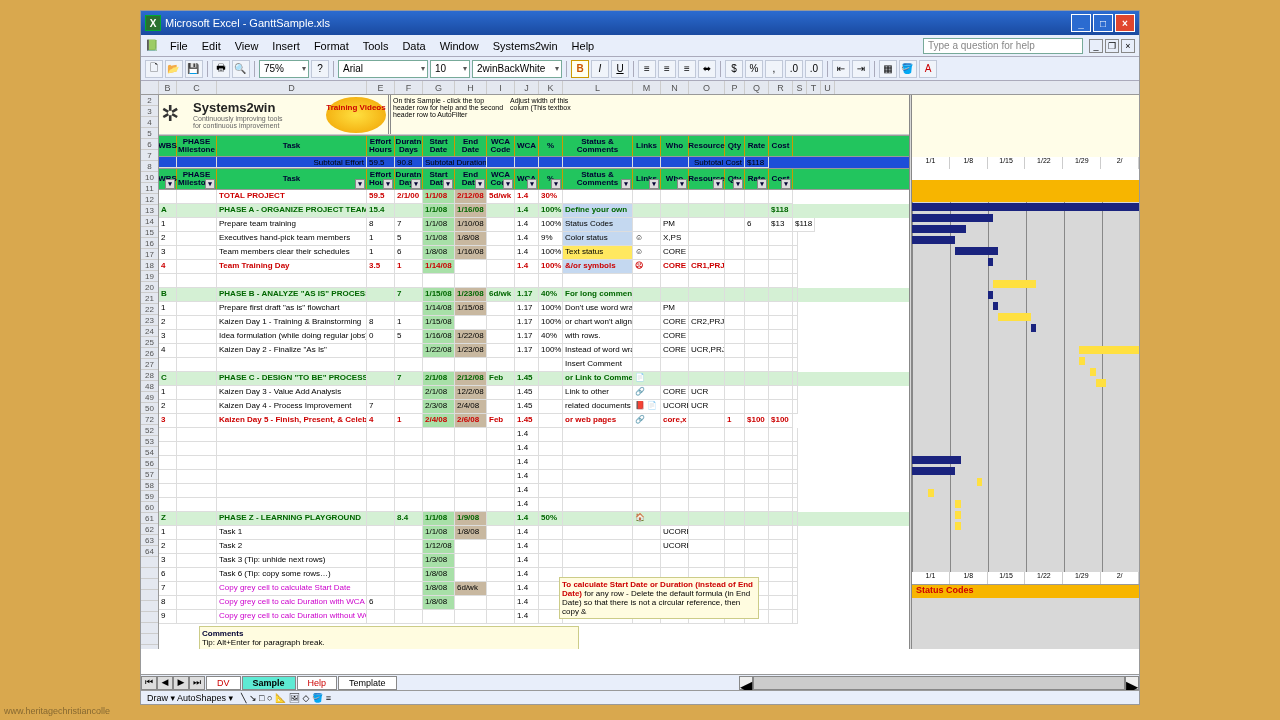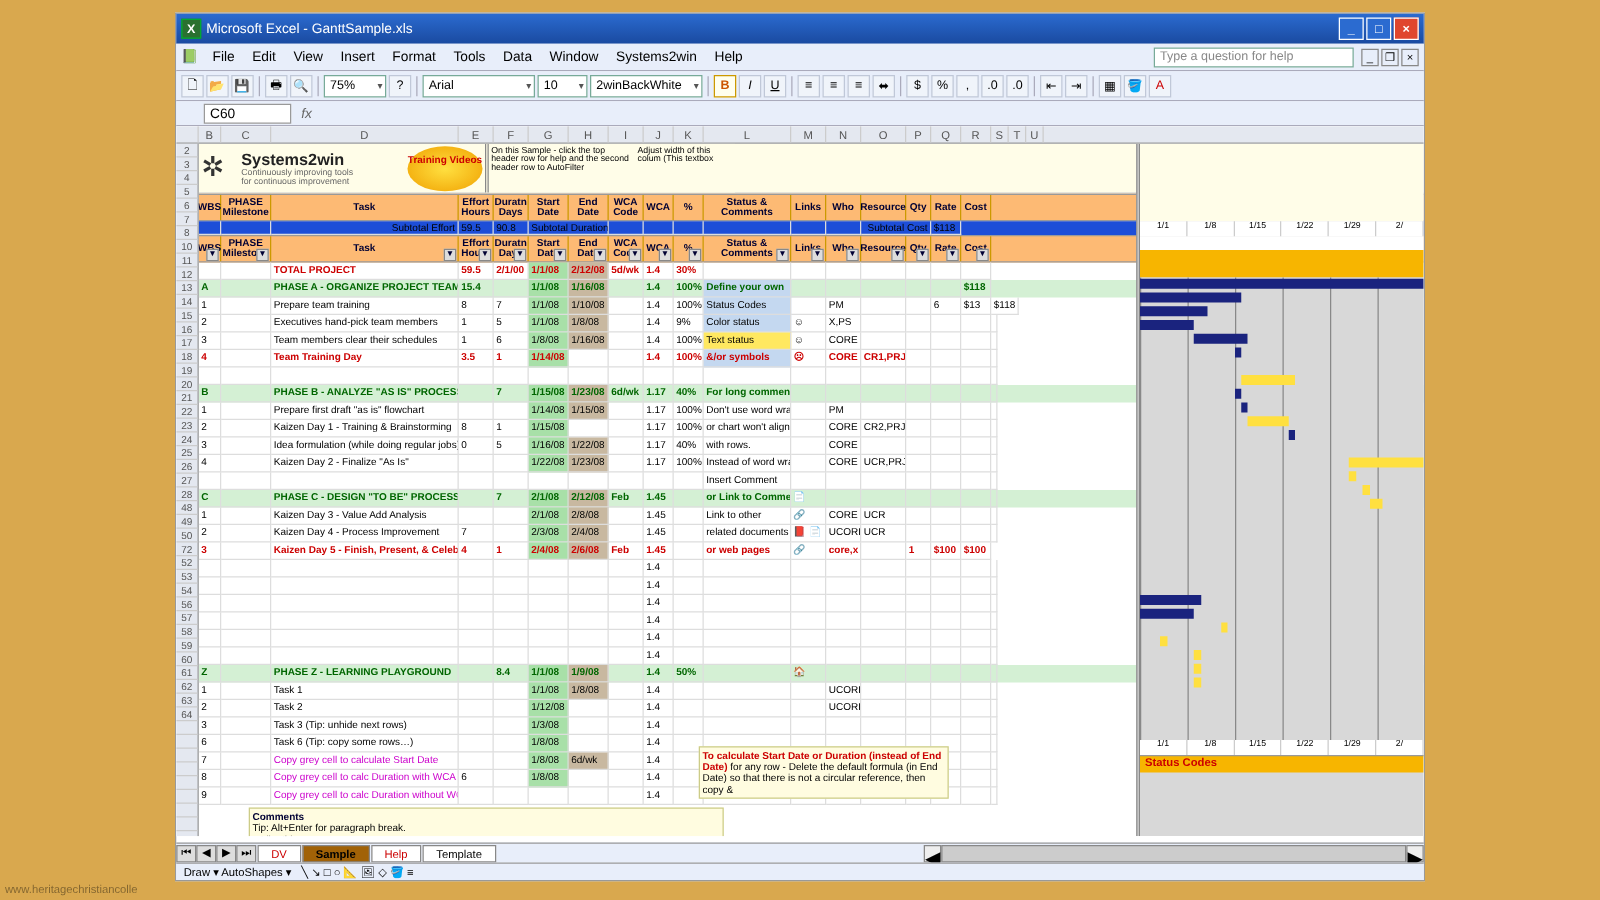--- a/index.html
+++ b/index.html
@@ -34,21 +34,21 @@
 .logo{width:165px;display:flex;align-items:center;padding:2px;font-size:9px}
 .logo .lgicon{width:28px;height:28px;margin-right:4px;color:#333;font-size:22px}
 .logo .lgtxt b{font-size:13px;color:#222}
 .logo .lgtxt span{font-size:7px;color:#666;display:block;line-height:7px}
 .gtitle{flex:1;text-align:center;font-size:16px;font-weight:bold;color:#003a8c;padding-top:2px}
 .gtitle .red{color:#c00}
 .gtitle .sub{font-size:8px;color:#777;font-weight:normal}
 .starburst{width:60px;height:36px;background:radial-gradient(#ffe040,#f0a000);border-radius:50%;font-size:8px;font-weight:bold;color:#c00;text-align:center;padding-top:6px;margin:2px}
 .infobox{width:120px;font-size:7px;padding:2px;border-left:3px double #888;background:#fffde8}
 .adjbox{width:80px;font-size:7px;padding:2px;background:#fffde8}
-.yellowhdr{display:flex;height:22px;background:#fdba74;border-top:1px solid #999;border-bottom:1px solid #999;font-size:8px}
+.yellowhdr{display:flex;height:22px;background:#22c55e;border-top:1px solid #999;border-bottom:1px solid #999;font-size:8px}
 .yellowhdr>div{border-right:1px solid #c90;padding:1px 2px;font-weight:bold;color:#003;text-align:center;flex-shrink:0;display:flex;align-items:center;justify-content:center;line-height:8px}
 .yellowhdr .filt{position:relative}
 .yellowhdr .filt::after{content:"▾";position:absolute;bottom:0;right:1px;font-size:7px;background:#ddd;border:1px solid #888;width:8px;height:8px;line-height:7px}
 .subrow{display:flex;height:11px;font-size:8px;background:#1d4ed8}
 .subrow>div{border-right:1px solid #ddd;border-bottom:1px solid #ddd;padding:0 2px;flex-shrink:0;line-height:11px;overflow:hidden;white-space:nowrap}
 .datarow{display:flex;height:14px;font-size:8px}
 .datarow>div{border-right:1px solid #ddd;border-bottom:1px solid #ddd;padding:0 2px;flex-shrink:0;line-height:11px;overflow:hidden;white-space:nowrap}
 .phase{background:#d4f0d4;font-weight:bold;color:#060}
 .totalproj{color:#c00;font-weight:bold}
 .redtxt{color:#c00;font-weight:bold}
@@ -62,21 +62,21 @@
 .statcodes{height:14px;background:#f7b500;font-size:9px;font-weight:bold;color:#c00;padding:0 4px;border-top:1px solid #999}
 .comments{background:#fffce0;border:1px solid #cc8;font-size:8px;padding:2px;margin-top:2px}
 .comments b{color:#003}
 .calcnote{background:#fffce0;border:1px solid #cc8;font-size:8px;padding:2px;position:absolute;left:400px;bottom:30px;width:200px}
 .calcnote .r{color:#c00;font-weight:bold}
 .tabs{position:absolute;bottom:14px;left:0;right:0;height:16px;background:#e8eefa;display:flex;align-items:center;font-size:9px;border-top:1px solid #999}
 .tabs .nav{display:flex}
 .tabs .nav div{width:16px;height:14px;border:1px solid #888;text-align:center;font-size:9px;background:#ddd}
 .tabs .tab{padding:1px 10px;border:1px solid #888;background:#fff;margin-left:1px}
 .tabs .tab.red{color:#c00}
-.tabs .tab.active{background:#a16207;font-weight:bold}
+.tabs .tab.active{background:#5eead4;font-weight:bold}
 .statusbar{position:absolute;bottom:0;left:0;right:0;height:14px;background:#e8eefa;border-top:1px solid #999;font-size:9px;padding:0 6px;display:flex;align-items:center}
 .scroll-h{position:absolute;bottom:14px;right:0;width:400px;height:14px;background:#ddd;display:flex}
 .scroll-h div{border:1px solid #888;background:#eee;width:14px}
 .watermark{position:absolute;left:4px;bottom:4px;font-size:9px;color:rgba(0,0,0,0.4)}
 </style>
 </head>
 <body>
 
 <div class="frame">
   <div class="titlebar">
@@ -131,24 +131,20 @@
     <div class="tbtn">.0</div>
     <div class="tsep"></div>
     <div class="tbtn">⇤</div>
     <div class="tbtn">⇥</div>
     <div class="tsep"></div>
     <div class="tbtn">▦</div>
     <div class="tbtn">🪣</div>
     <div class="tbtn" style="color:#c00">A</div>
   </div>
 
-  <div class="namebox">
-    <div class="nb">C60</div>
-    <span class="fx">fx</span>
-  </div>
 
   <div class="sheet">
     <div class="colhdr">
       <div style="width:18px"></div>
       <div style="width:18px">B</div>
         <div style="width:40px">C</div>
         <div style="width:150px">D</div>
       <div style="width:28px">E</div>
         <div style="width:28px">F</div>
         <div style="width:32px">G</div>
@@ -570,21 +566,21 @@
             <div style="width:24px;"></div>
             <div style="width:undefinedpx;"></div>
           </div>
           <div class="datarow ">
             <div style="width:18px;">1</div>
             <div style="width:40px;"></div>
             <div style="width:150px;">Kaizen Day 3 - Value Add Analysis</div>
             <div style="width:28px;"></div>
             <div style="width:28px;"></div>
             <div style="width:32px;background:#a8e0a8">2/1/08</div>
-            <div style="width:32px;background:#c8b8a0">2/8/08</div>
+            <div style="width:32px;background:#c8b8a0">12/2/08</div>
             <div style="width:28px;"></div>
             <div style="width:24px;">1.45</div>
             <div style="width:24px;"></div>
             <div style="width:70px;">Link to other</div>
             <div style="width:28px;">🔗</div>
             <div style="width:28px;">CORE</div>
             <div style="width:36px;">UCR</div>
             <div style="width:20px;"></div>
             <div style="width:24px;"></div>
             <div style="width:24px;"></div>

